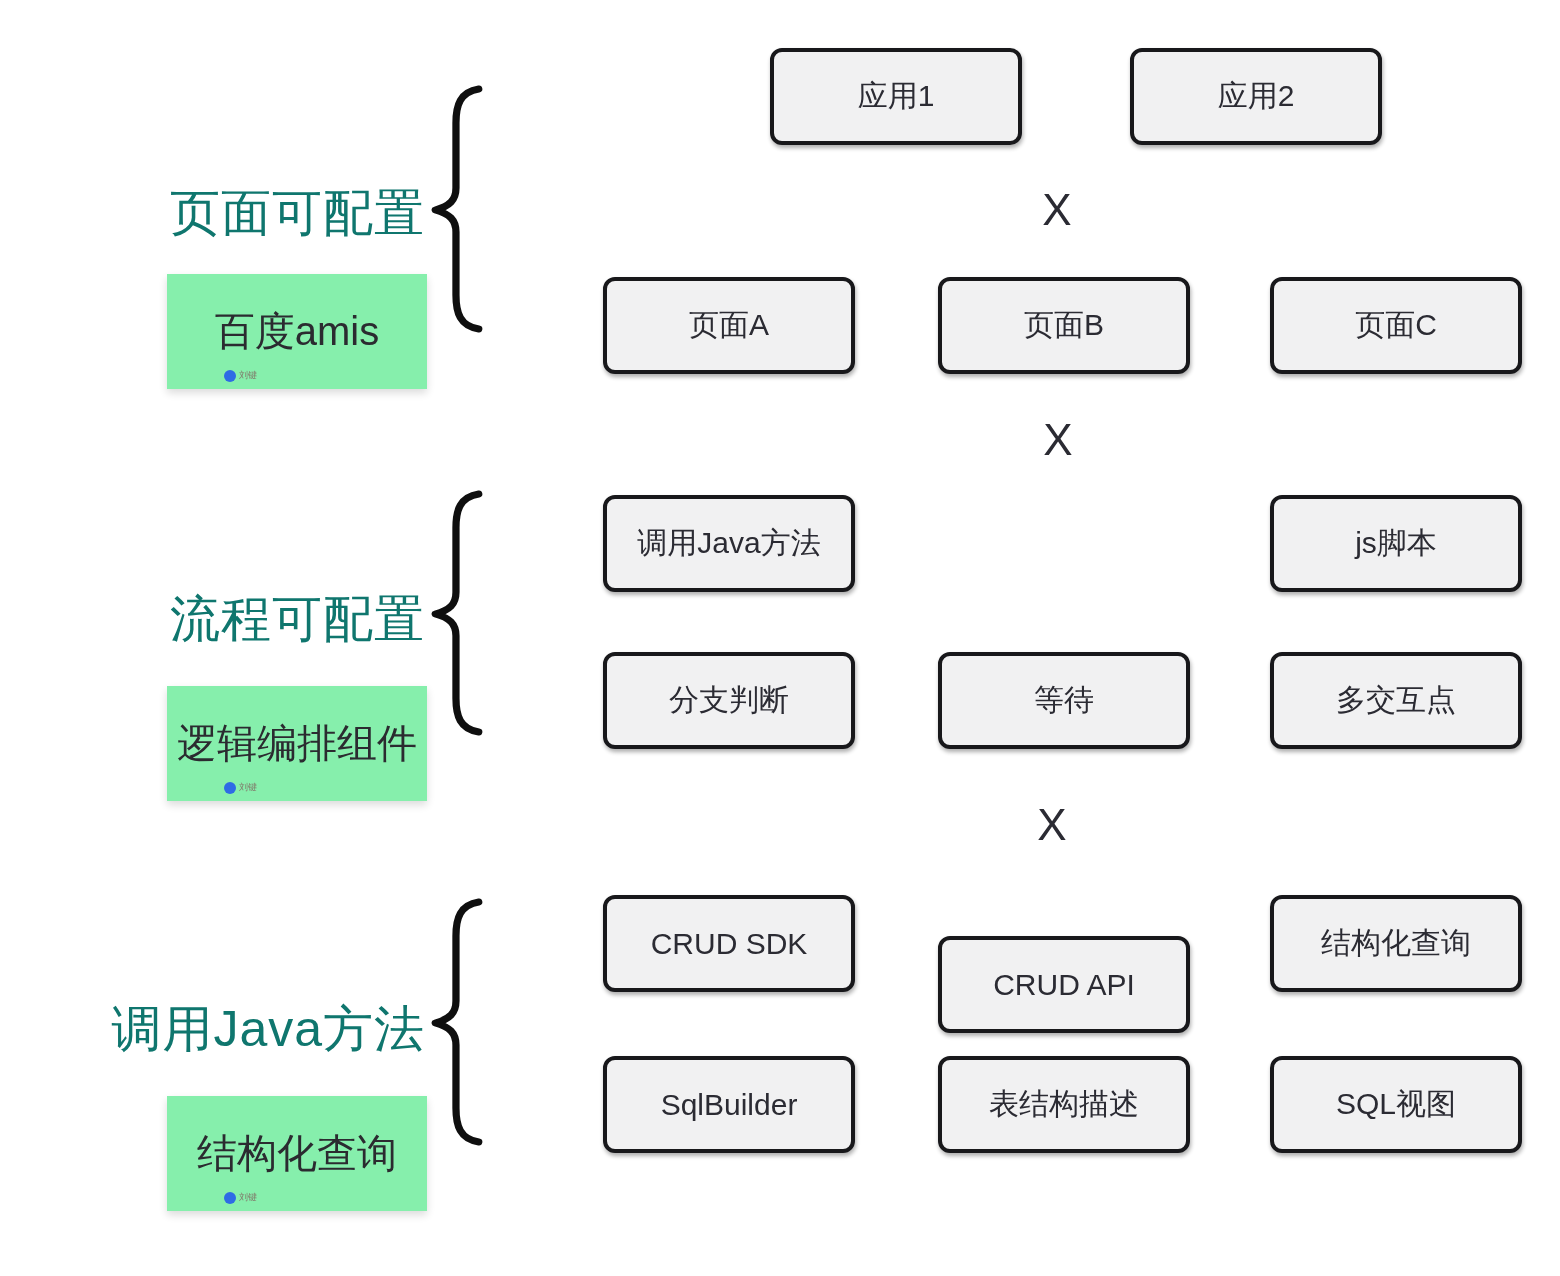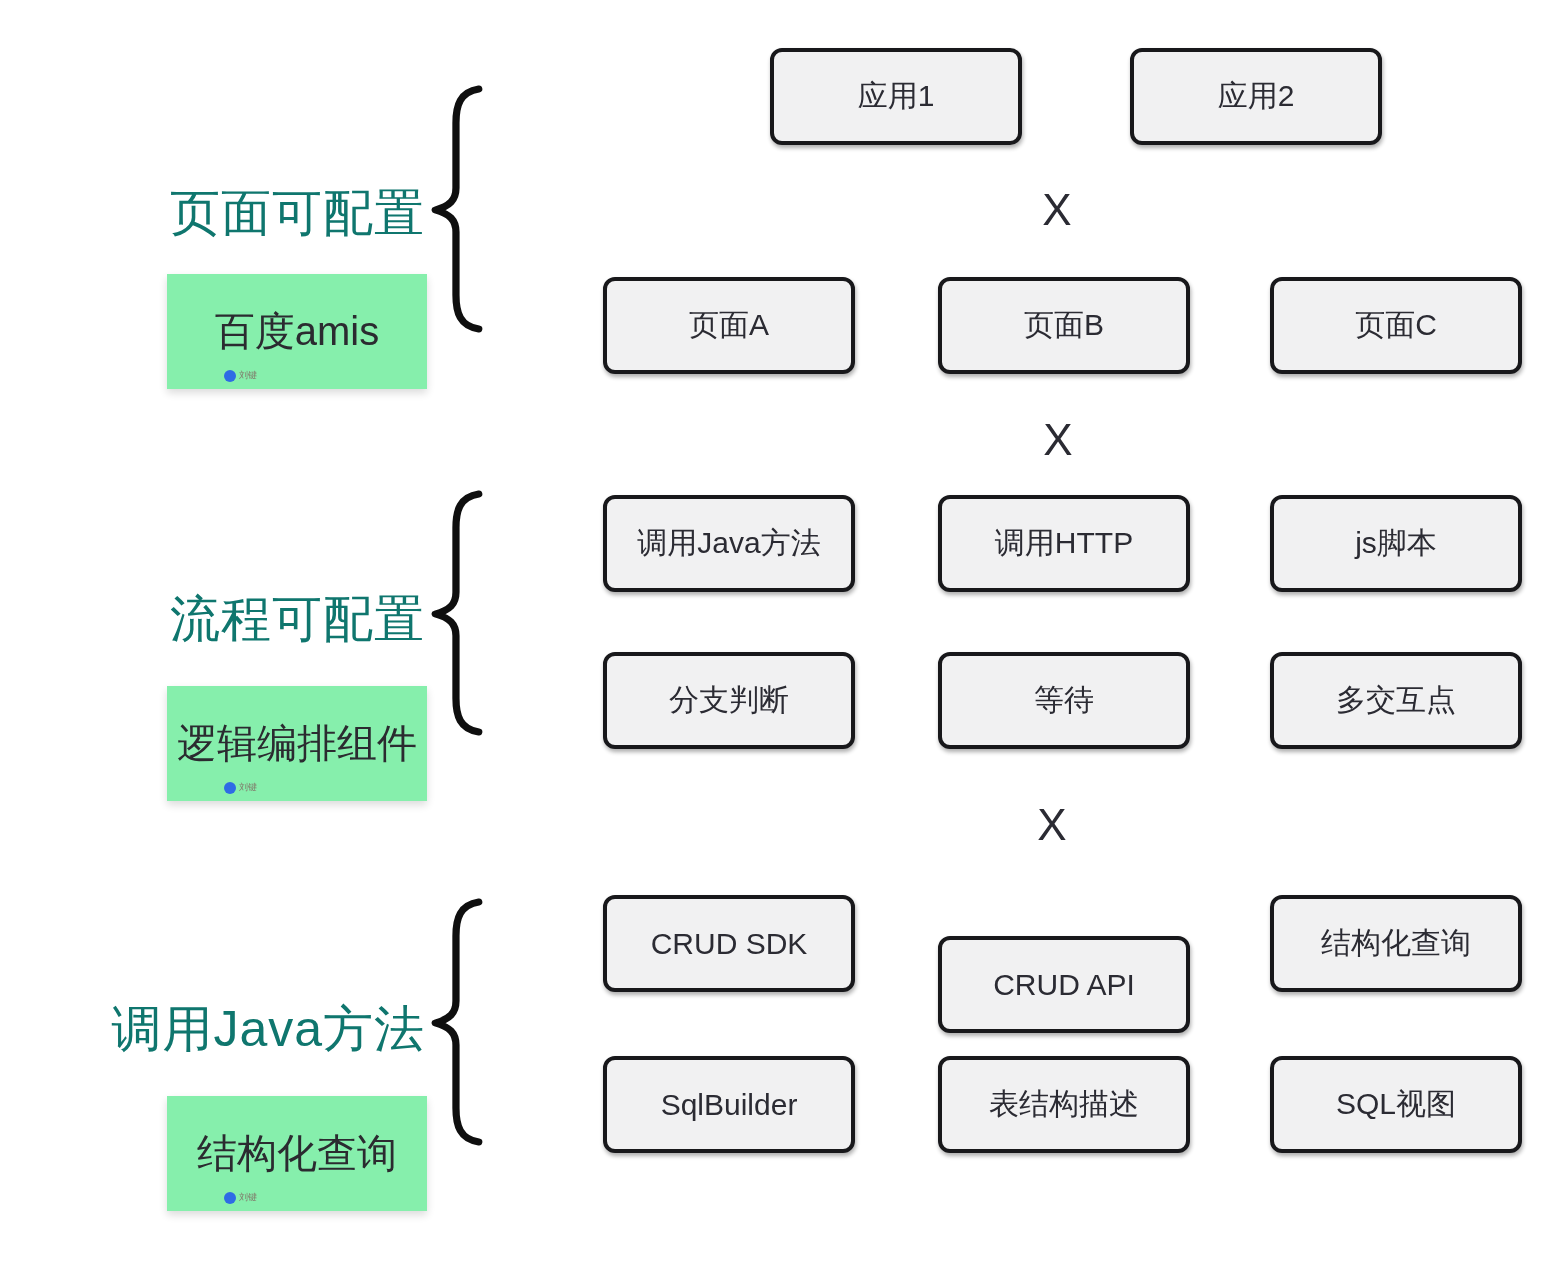--- a/index.html
+++ b/index.html
@@ -73,21 +73,20 @@
 
   <div class="tag" style="top:686px">
     <span>逻辑编排组件</span>
     <span class="chip">
       <span class="chip-avatar"></span>
       <span class="chip-name">刘键</span>
     </span>
   </div>
 
   <div class="node" style="left:603px;top:495px">调用Java方法</div>
-  <div class="node" style="left:938px;top:495px">调用HTTP</div>
   <div class="node" style="left:1270px;top:495px">js脚本</div>
 
   <div class="node" style="left:603px;top:652px">分支判断</div>
   <div class="node" style="left:938px;top:652px">等待</div>
   <div class="node" style="left:1270px;top:652px">多交互点</div>
 
   <div class="x-sep" style="left:1012px;top:801px">X</div>
 
   <div class="section-label" style="top:1002px">调用Java方法</div>
 

